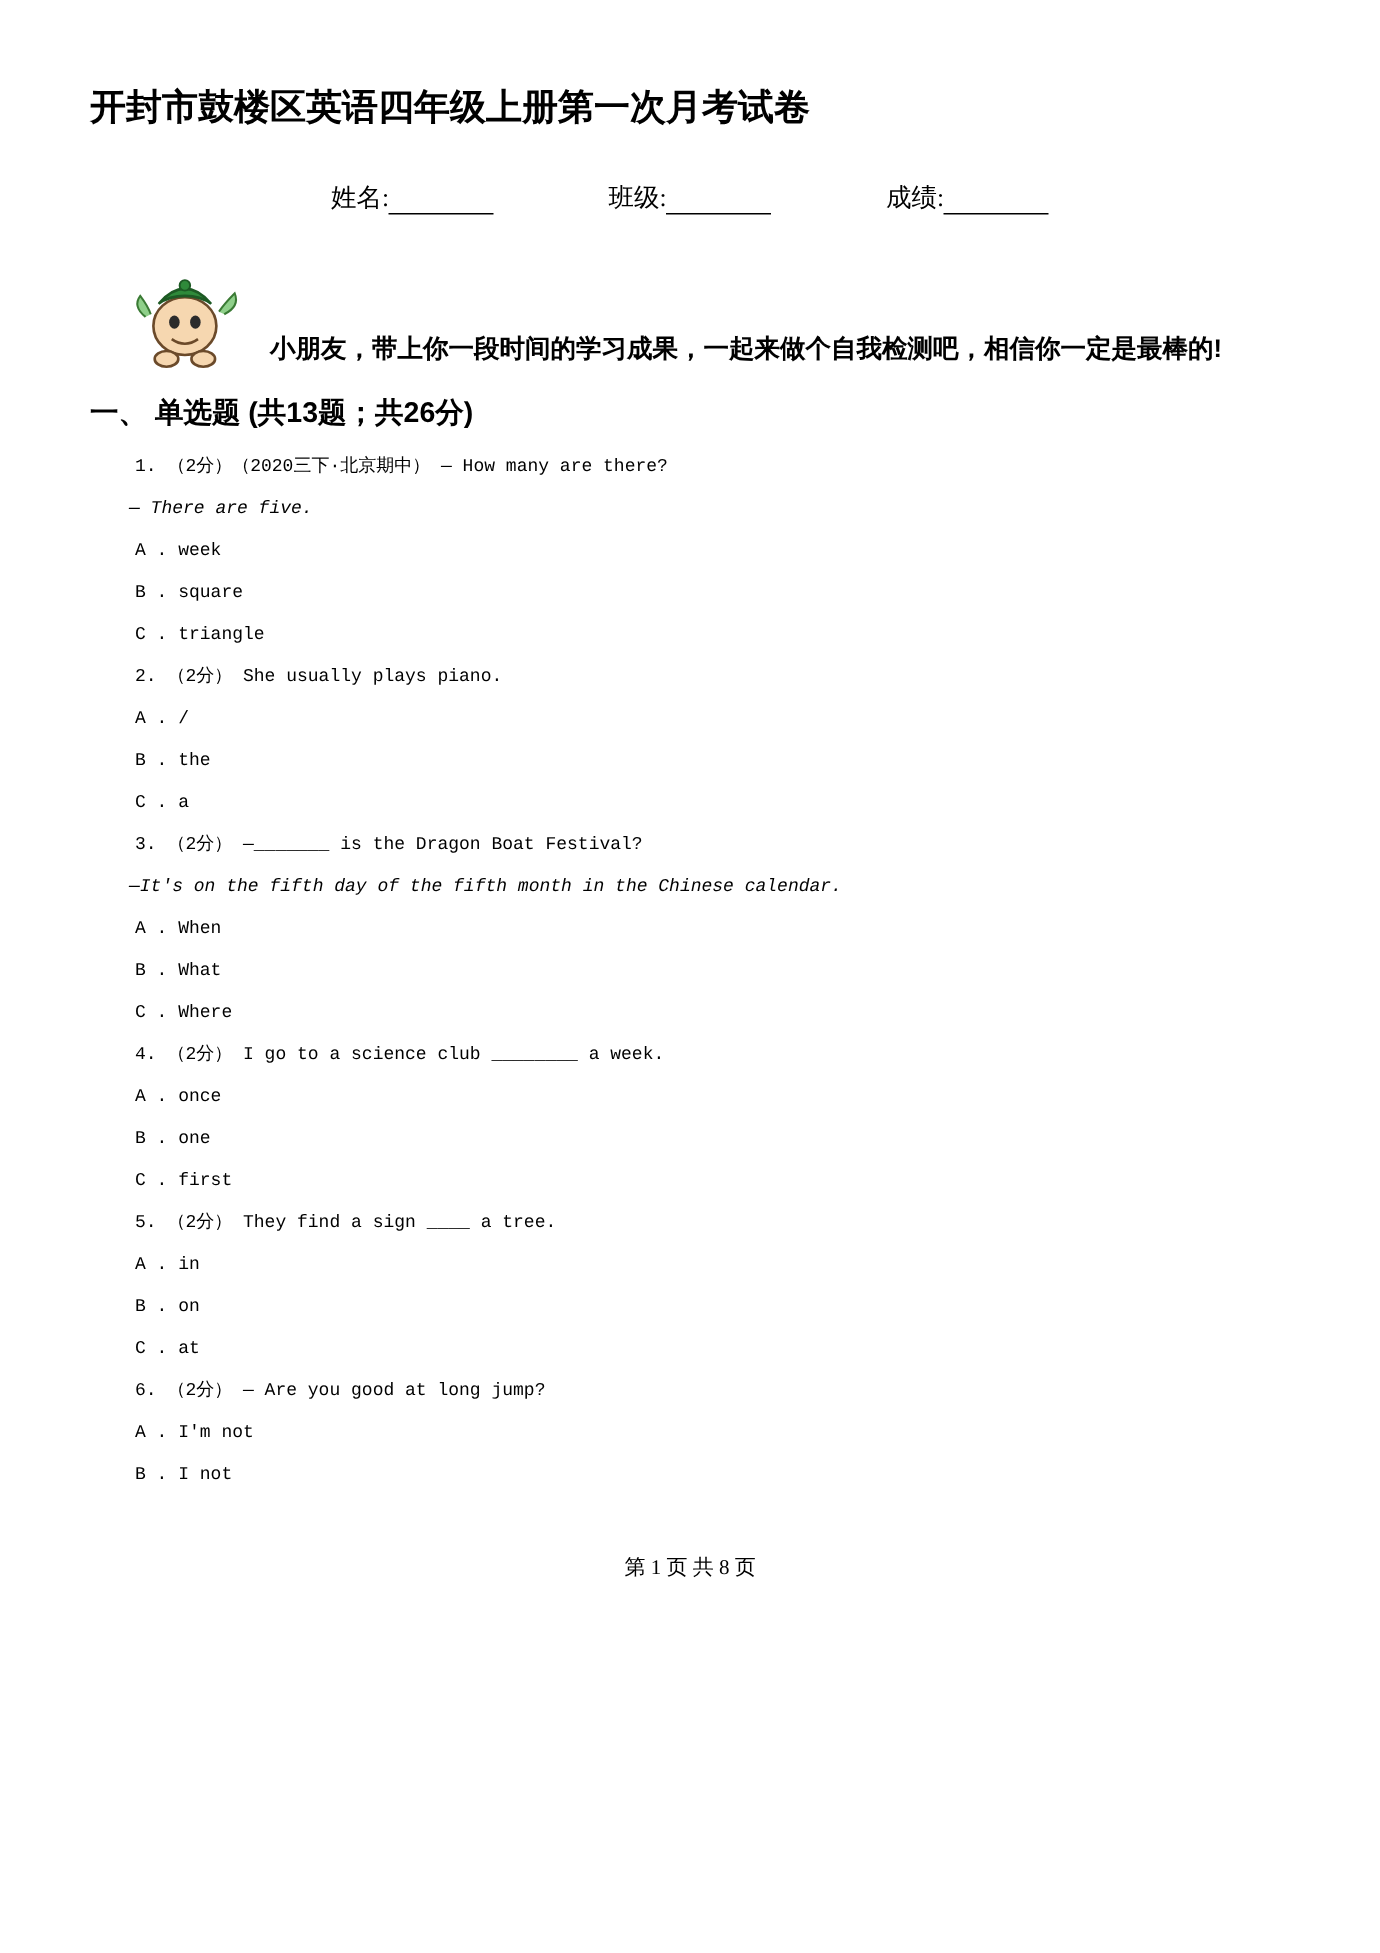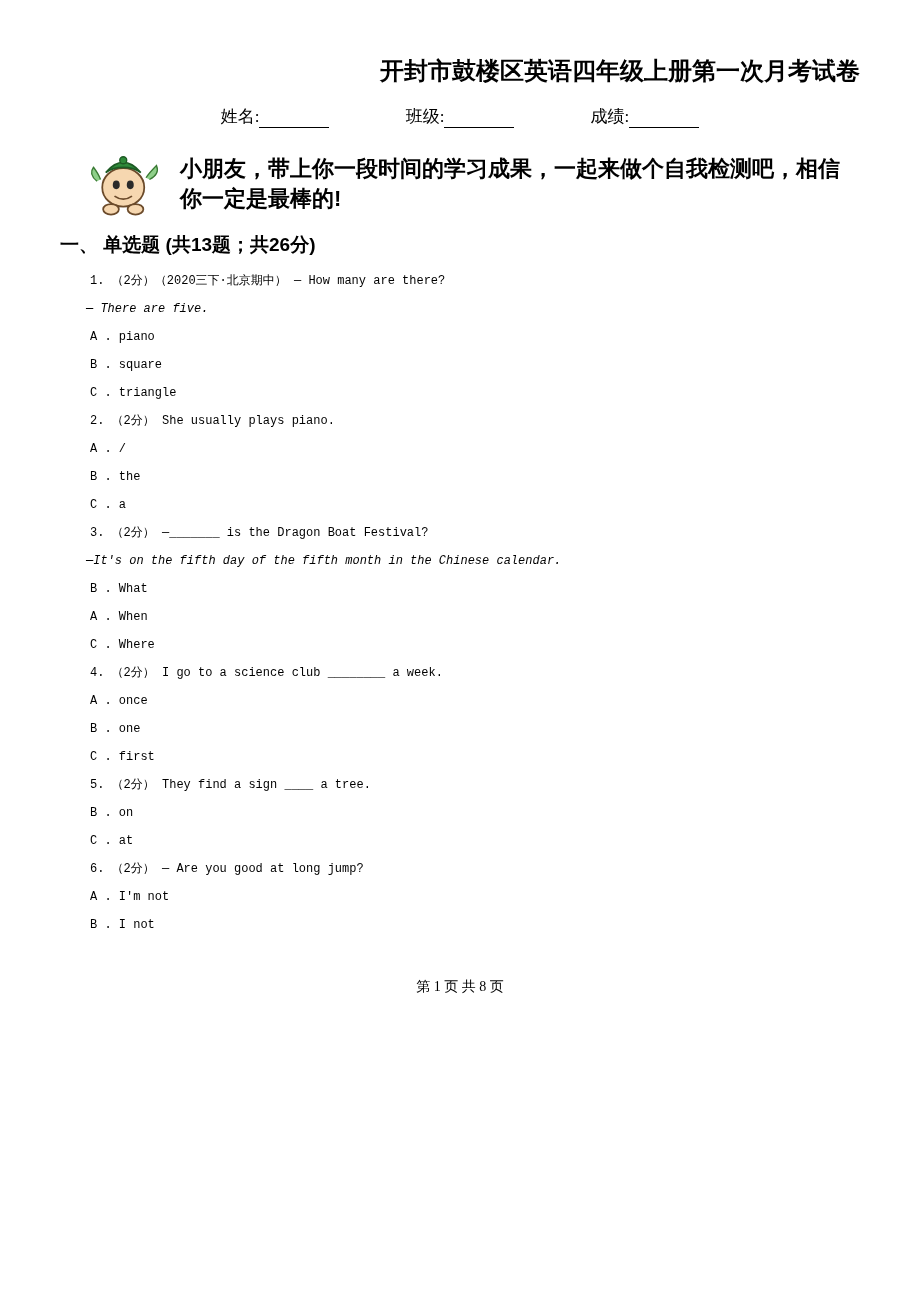--- a/index.html
+++ b/index.html
@@ -8,54 +8,54 @@
     background: #fff;
     font-family: "SimSun", "宋体", serif;
     color: #000;
     width: 920px;
   }
   .page {
     padding: 55px 60px 30px 60px;
     box-sizing: border-box;
   }
   .title {
-    text-align: right;
+    text-align: left;
     font-family: "SimHei", "黑体", sans-serif;
     font-size: 24px;
     font-weight: bold;
     margin-bottom: 18px;
   }
   .info-line {
     text-align: center;
     font-size: 17px;
     margin-bottom: 20px;
   }
   .info-line span.field {
     display: inline-block;
-    margin: 0 36px;
+    margin: 15px 36px;
   }
   .info-line .blank {
     display: inline-block;
     border-bottom: 1px solid #000;
     width: 70px;
     vertical-align: bottom;
   }
   .mascot-row {
     display: flex;
     align-items: flex-end;
     margin: 10px 0 12px 20px;
   }
   .mascot {
     width: 90px;
     height: 70px;
     flex: 0 0 auto;
   }
   .encourage {
     font-family: "SimHei","黑体",sans-serif;
-    font-size: 22px;
+    font-size: 17px;
     font-weight: bold;
     margin-left: 10px;
     padding-bottom: 4px;
   }
   .section-head {
     font-family: "SimHei","黑体",sans-serif;
     font-size: 19px;
     font-weight: bold;
     margin: 14px 0 14px 0;
   }
@@ -110,41 +110,42 @@
     </svg>
     <div class="encourage">小朋友，带上你一段时间的学习成果，一起来做个自我检测吧，相信你一定是最棒的!</div>
   </div>
 
   <div class="section-head">一、 单选题 (共13题；共26分)</div>
 
   <div class="qblock">
 
     <div class="qline">1. （2分）（2020三下·北京期中） — How many             are there?</div>
     <div class="subline">— There are five.</div>
-    <div class="opt">A . piano</div>
+    <div class="opt">A . week</div>
     <div class="opt">B . square</div>
     <div class="opt">C . triangle</div>
 
     <div class="qline">2. （2分） She usually plays           piano.</div>
     <div class="opt">A . /</div>
     <div class="opt">B . the</div>
     <div class="opt">C . a</div>
 
     <div class="qline">3. （2分） —_______ is the Dragon Boat Festival?</div>
     <div class="subline">—It's on the fifth day of the fifth month in the Chinese calendar.</div>
+    <div class="opt">A . When</div>
     <div class="opt">B . What</div>
-    <div class="opt">A . When</div>
     <div class="opt">C . Where</div>
 
     <div class="qline">4. （2分） I go to a science club ________ a week.</div>
     <div class="opt">A . once</div>
     <div class="opt">B . one</div>
     <div class="opt">C . first</div>
 
     <div class="qline">5. （2分） They find a sign ____ a tree.</div>
+    <div class="opt">A . in</div>
     <div class="opt">B . on</div>
     <div class="opt">C . at</div>
 
     <div class="qline">6. （2分） — Are you good at long jump?</div>
     <div class="opt">A . I'm not</div>
     <div class="opt">B . I not</div>
 
   </div>
 
   <div class="footer">第 1 页 共 8 页</div>

